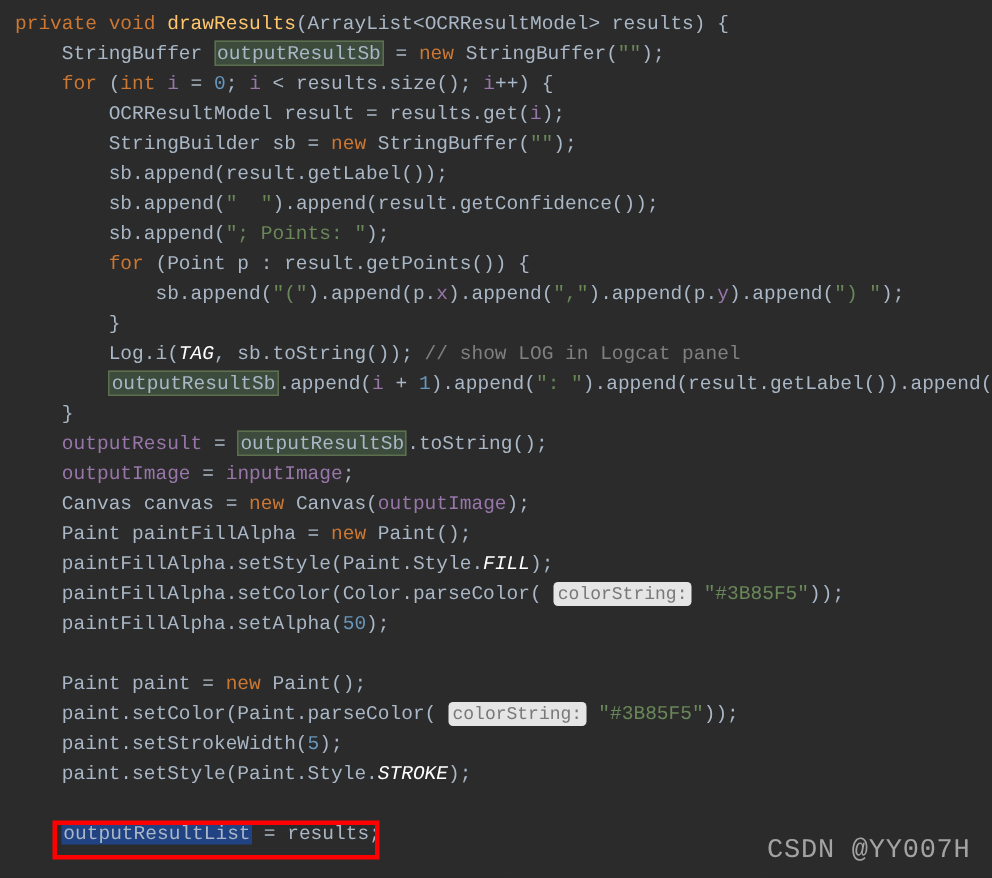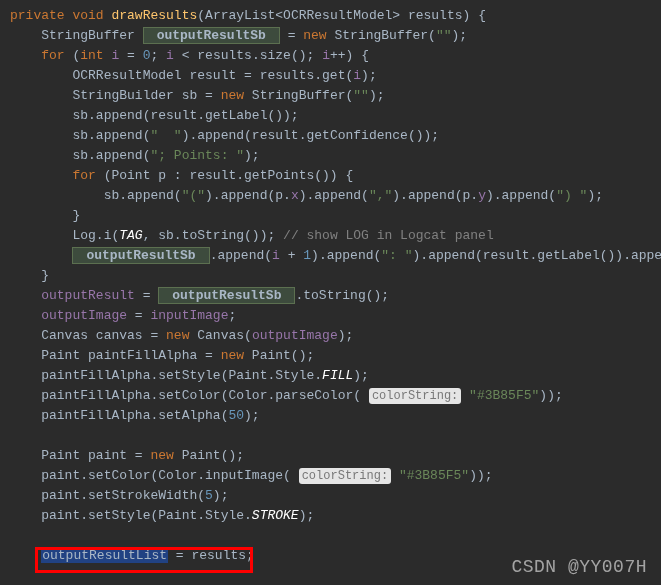--- a/index.html
+++ b/index.html
@@ -17,21 +17,21 @@
   }
   .line { white-space: pre; }
   .kw { color: #cc7832; }
   .method { color: #ffc66d; }
   .field { color: #9876aa; }
   .str { color: #6a8759; }
   .num { color: #6897bb; }
   .comment { color: #808080; }
   .static { color: #ffffff; font-style: italic; }
   .param-hint { color: #787878; background: #e5e5e5; border-radius: 3px; padding: 1px 3px; font-size: 12px; }
-  .hl-var { background: #3d4b3d; border: 1px solid #5c7050; padding: 0 13px; font-weight: bold; }
+  .hl-var { background: #3d4b3d; border: 1px solid #5c7050; padding: 0 1px; }
   .hl-var2 { background: #214283; padding: 0 1px; margin-top: 48px; }
   .red-box {
     position: absolute;
     border: 3px solid #ff0000;
     left: 35px;
     top: 547px;
     width: 218px;
     height: 26px;
     pointer-events: none;
   }
@@ -65,21 +65,21 @@
 <div class="line">    <span>}</span></div>
 <div class="line">    <span class="field">outputResult</span><span> = </span><span class="hl-var">outputResultSb</span><span>.toString();</span></div>
 <div class="line">    <span class="field">outputImage</span><span> = </span><span class="field">inputImage</span><span>;</span></div>
 <div class="line">    <span>Canvas canvas = </span><span class="kw">new</span><span> Canvas(</span><span class="field">outputImage</span><span>);</span></div>
 <div class="line">    <span>Paint paintFillAlpha = </span><span class="kw">new</span><span> Paint();</span></div>
 <div class="line">    <span>paintFillAlpha.setStyle(Paint.Style.</span><span class="static">FILL</span><span>);</span></div>
 <div class="line">    <span>paintFillAlpha.setColor(Color.parseColor( </span><span class="param-hint">colorString:</span><span> </span><span class="str">"#3B85F5"</span><span>));</span></div>
 <div class="line">    <span>paintFillAlpha.setAlpha(</span><span class="num">50</span><span>);</span></div>
 <div class="line"> </div>
 <div class="line">    <span>Paint paint = </span><span class="kw">new</span><span> Paint();</span></div>
-<div class="line">    <span>paint.setColor(Color.inputImage( </span><span class="param-hint">colorString:</span><span> </span><span class="str">"#3B85F5"</span><span>));</span></div>
+<div class="line">    <span>paint.setColor(Paint.parseColor( </span><span class="param-hint">colorString:</span><span> </span><span class="str">"#3B85F5"</span><span>));</span></div>
 <div class="line">    <span>paint.setStrokeWidth(</span><span class="num">5</span><span>);</span></div>
 <div class="line">    <span>paint.setStyle(Paint.Style.</span><span class="static">STROKE</span><span>);</span></div>
 <div class="line"> </div>
 <div class="line">    <span class="hl-var2">outputResultList</span><span> = results;</span></div>
 </div>
 
 <div class="red-box"></div>
 <div class="watermark">CSDN @YY007H</div>
 
 </body></html>

